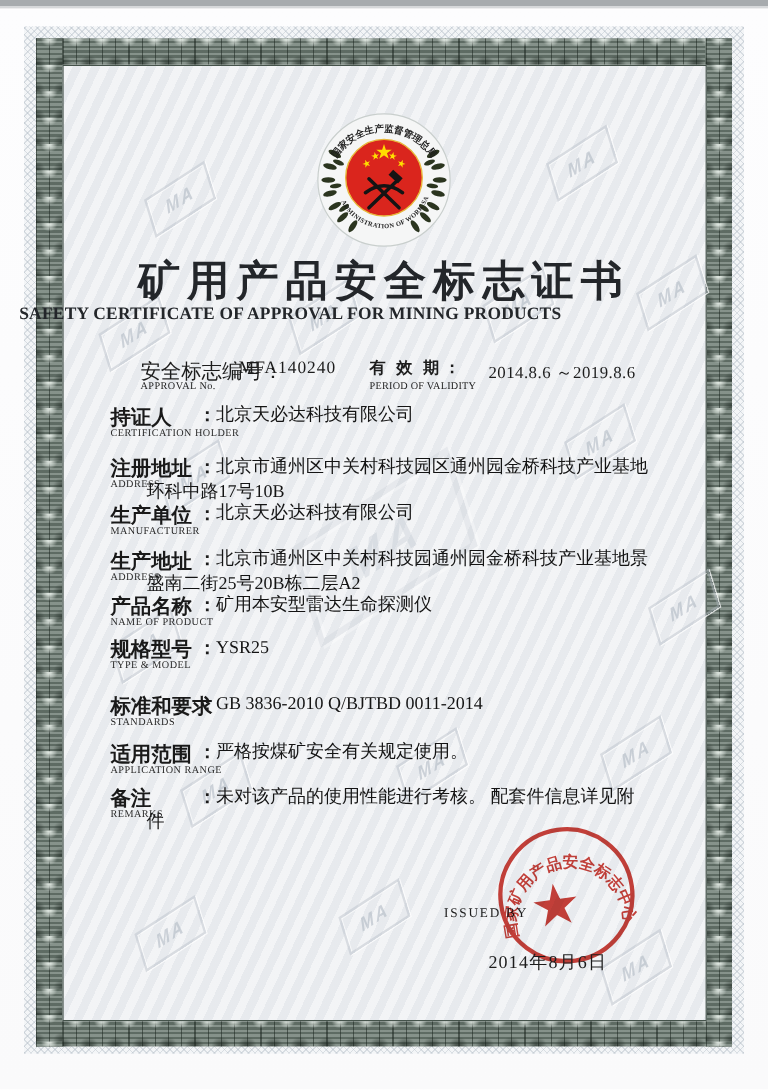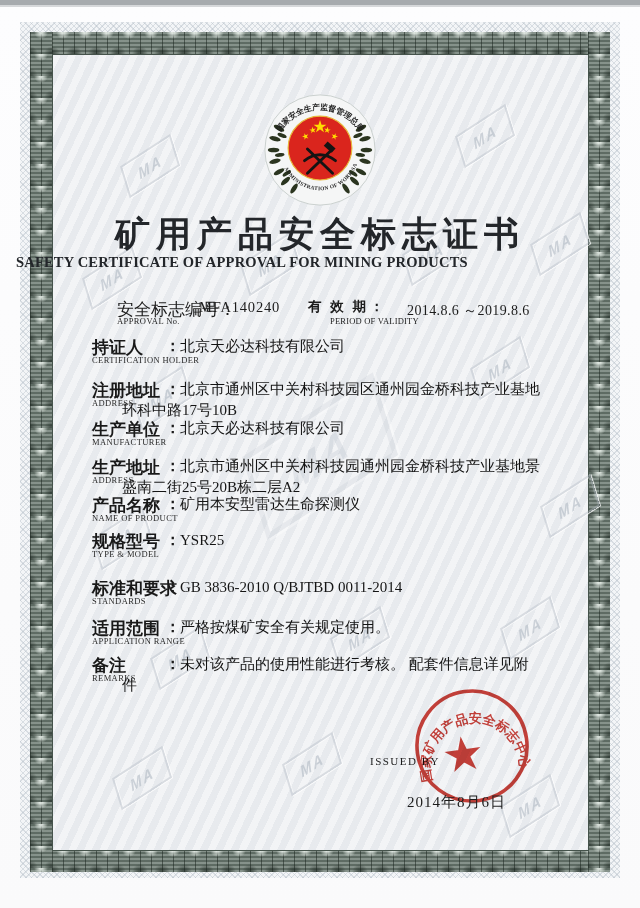--- a/index.html
+++ b/index.html
@@ -58,21 +58,21 @@
   .en-label{position:absolute;left:40px;top:19px;font-size:8.5px;letter-spacing:.4px;color:#2a2a2a;white-space:nowrap;}
   .val{position:absolute;left:70px;top:0;width:470px;font-size:15px;line-height:20.5px;
        text-indent:58px;white-space:pre-line;color:#141414;}
 
   
   .apv-zh{position:absolute;left:65px;top:0;font-size:17px;font-weight:400;}
   .apv-en{position:absolute;left:65px;top:18px;font-size:8.5px;letter-spacing:.4px;}
   .apv-val{position:absolute;left:147px;top:1px;font-size:14.5px;letter-spacing:.8px;}
   .vld-zh{position:absolute;left:256px;top:0;width:58px;font-size:13.5px;font-weight:600;text-align:justify;text-align-last:justify;}
   .vld-colon{position:absolute;left:318px;top:0;font-size:13.5px;font-weight:600;}
-  .vld-en{position:absolute;left:256px;top:18px;font-size:8.5px;letter-spacing:.2px;white-space:nowrap;margin-left:22px;}
+  .vld-en{position:absolute;left:256px;top:18px;font-size:8.5px;letter-spacing:.2px;white-space:nowrap;}
   .vld-val{position:absolute;left:355px;top:4px;font-size:14px;letter-spacing:.4px;white-space:nowrap;}
 
   .statement{position:absolute;left:80px;top:704px;width:494px;z-index:2;
              font-size:13.8px;line-height:17.5px;text-indent:2em;white-space:pre-line;color:#141414;}
   .issued{position:absolute;left:340px;top:753px;width:130px;text-align:center;z-index:2;}
   .issued .zh{font-size:16px;font-weight:600;letter-spacing:2px;}
   .issued .en{font-size:11px;letter-spacing:1.5px;margin-top:2px;}
   .issue-date{position:absolute;left:407px;top:793px;font-size:15px;letter-spacing:1px;z-index:4;}
   .seal{position:absolute;left:406px;top:680px;width:132px;height:132px;z-index:3;
         opacity:.88;mix-blend-mode:multiply;}

